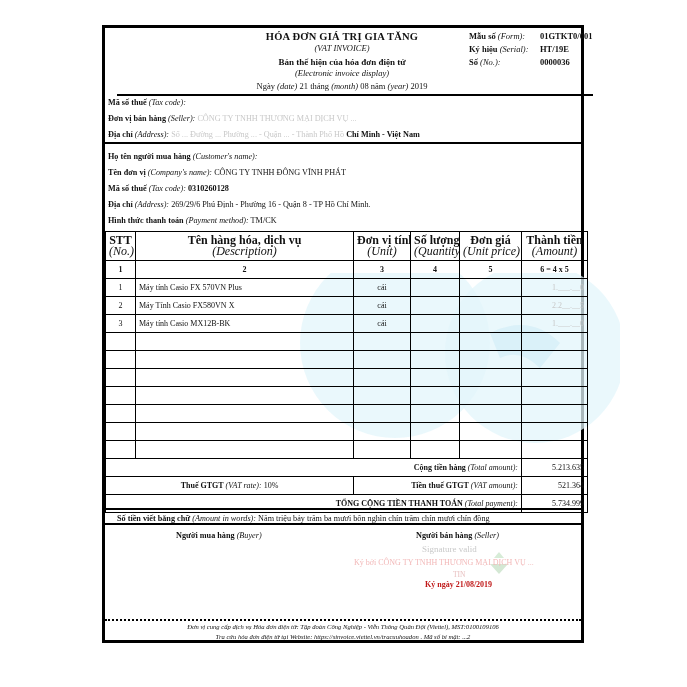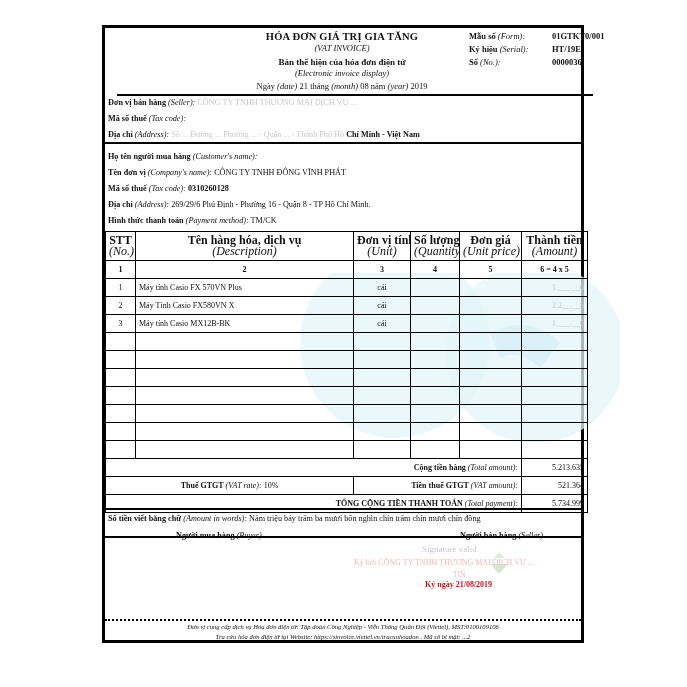--- a/index.html
+++ b/index.html
@@ -9,45 +9,45 @@
            border: 3px solid #000; box-sizing: border-box; }
   .header { position: absolute; left: 12px; top: 0; width: 100%; height: 66px;
             border-bottom: 2px solid #000; }
   .hdr-center { position: absolute; left: 95px; top: 0; width: 260px; text-align: center; }
   .title { font-weight: bold; font-size: 10.5px; margin-top: 3px; letter-spacing: 0.2px; }
   .sub-i { font-style: italic; font-size: 8.5px; margin-top: 1px; }
   .sub-b { font-weight: bold; font-size: 9px; margin-top: 4px; }
   .date-line { font-size: 8.5px; margin-top: 3px; }
   .date-line i { font-style: italic; }
   .form-box { position: absolute; left: 352px; top: 2px; font-size: 8.5px; line-height: 13px; }
-  .form-box .row { display: flex; gap: 12px; }
+  .form-box .row { display: flex; }
   .form-box .lbl { width: 71px; font-weight: bold; }
   .form-box .lbl i { font-weight: normal; }
   .form-box .val { font-weight: bold; }
   .section { position: absolute; left: 0; width: 100%; box-sizing: border-box; font-size: 8.2px; padding-left: 3px; }
   .section .line { height: 16px; line-height: 16px; white-space: nowrap; overflow: hidden; }
   .b { font-weight: bold; }
   .it { font-style: italic; }
   .blur { color: #c8c8c8; filter: blur(0.6px); }
   .seller { top: 66px; height: 50px; border-bottom: 2px solid #000; padding-top: 1px; }
   .buyer { top: 118px; height: 85px; padding-top: 3px; }
   table.items { position: absolute; left: 0; top: 203px; width: 100%; border-collapse: collapse;
                 font-size: 8px; table-layout: fixed; }
   table.items td, table.items th { border: 1.5px solid #000; padding: 0 3px; height: 17px; overflow: hidden; white-space: nowrap; }
   table.items th { font-weight: bold; font-size: 12px; height: 28px; line-height: 11px; }
   table.items th i { font-weight: normal; font-style: italic; display: block; }
   table.items tr.idx td { font-weight: bold; text-align: center; }
   .c { text-align: center; }
   .r { text-align: right; }
   .totals td { height: 17px !important; }
   .words { position: absolute; left: 0; top: 480px; width: 100%; border-top: 2px solid #000;
-           border-bottom: 2px solid #000; height: 30px; line-height: 17px; font-size: 8.2px; padding-left: 3px; box-sizing: border-box; }
+           border-bottom: 2px solid #000; height: 17px; line-height: 17px; font-size: 8.2px; padding-left: 12px; box-sizing: border-box; }
   .signs { position: absolute; left: 1px; top: 500px; width: 100%; height: 82px; font-size: 8.2px; }
   .sign-buyer { position: absolute; left: 70px; top: 3px; }
-  .sign-seller { position: absolute; left: 310px; top: 3px; margin-left: 44px; }
+  .sign-seller { position: absolute; left: 310px; top: 3px; }
   .sig-valid { position: absolute; left: 316px; top: 16px; font-size: 9px; color: #c9c9c9; }
   .sig-by { position: absolute; left: 248px; top: 30px; font-size: 8px; color: #f2b8b8; white-space: nowrap; }
   .sig-tin { position: absolute; left: 347px; top: 42px; font-size: 7.5px; color: #e8c0c0; }
   .sig-date { position: absolute; left: 319px; top: 52px; font-size: 8px; font-weight: bold; color: #c01818; }
   .sig-check { position: absolute; left: 382px; top: 22px; width: 22px; height: 26px; }
   .dotted { position: absolute; left: 0; top: 591px; width: 100%; border-top: 2px dotted #000; }
   .footer { position: absolute; left: 0; top: 594px; width: 100%; text-align: center; font-size: 6.6px; font-style: italic; line-height: 10px; }
   .watermark { position: absolute; left: 195px; top: 245px; width: 320px; height: 180px; pointer-events: none; }
 </style>
 </head>
@@ -90,28 +90,28 @@
       </div>
       <div class="row">
         <span class="lbl"><span>Số</span> <i>(No.):</i></span>
         <span class="val">0000036</span>
       </div>
     </div>
   </div>
 
   <div class="section seller">
     <div class="line">
+      <span class="b">Mã số thuế</span>
+      <span class="it">(Tax code):</span>
+      <span class="blur"></span>
+    </div>
+    <div class="line">
       <span class="b">Đơn vị bán hàng</span>
       <span class="it">(Seller):</span>
       <span class="blur">CÔNG TY TNHH THƯƠNG MẠI DỊCH VỤ ...</span>
-    </div>
-    <div class="line">
-      <span class="b">Mã số thuế</span>
-      <span class="it">(Tax code):</span>
-      <span class="blur"></span>
     </div>
     <div class="line">
       <span class="b">Địa chỉ</span>
       <span class="it">(Address):</span>
       <span class="blur">Số ... Đường ... Phường ... - Quận ... - Thành Phố Hồ</span>
       <span class="b">Chí Minh - Việt Nam</span>
     </div>
   </div>
 
   <div class="section buyer">

